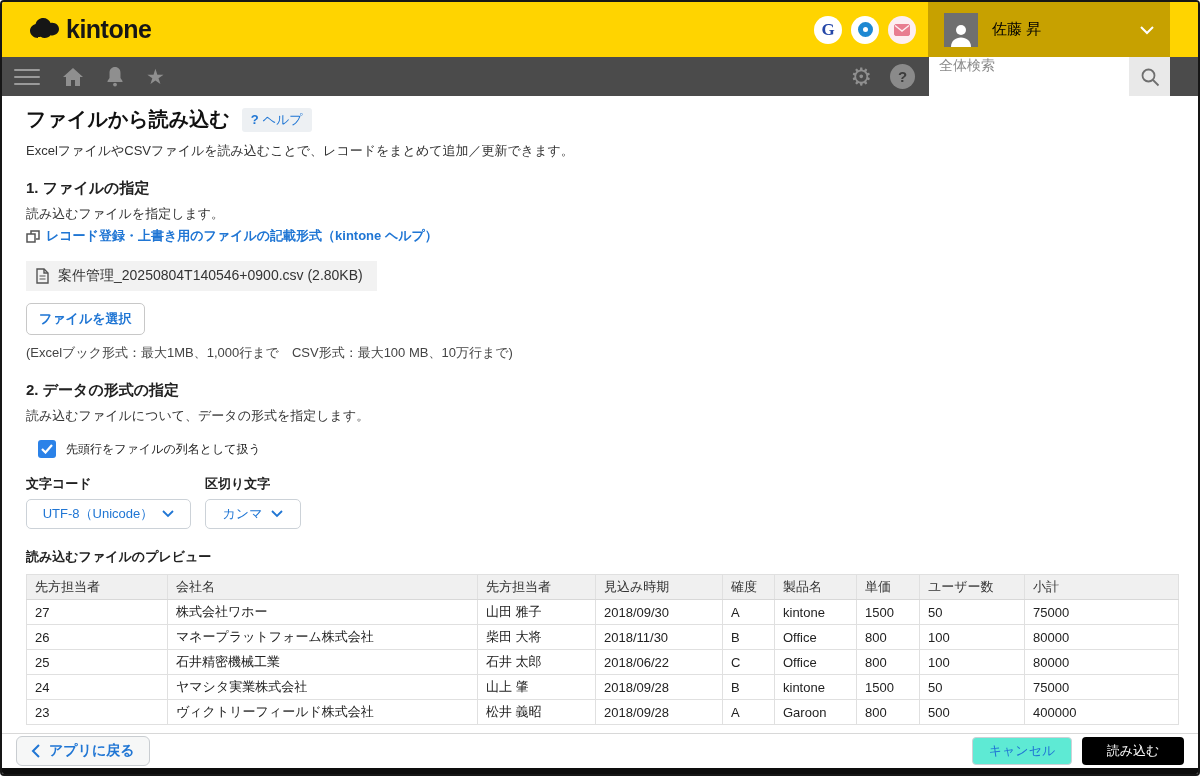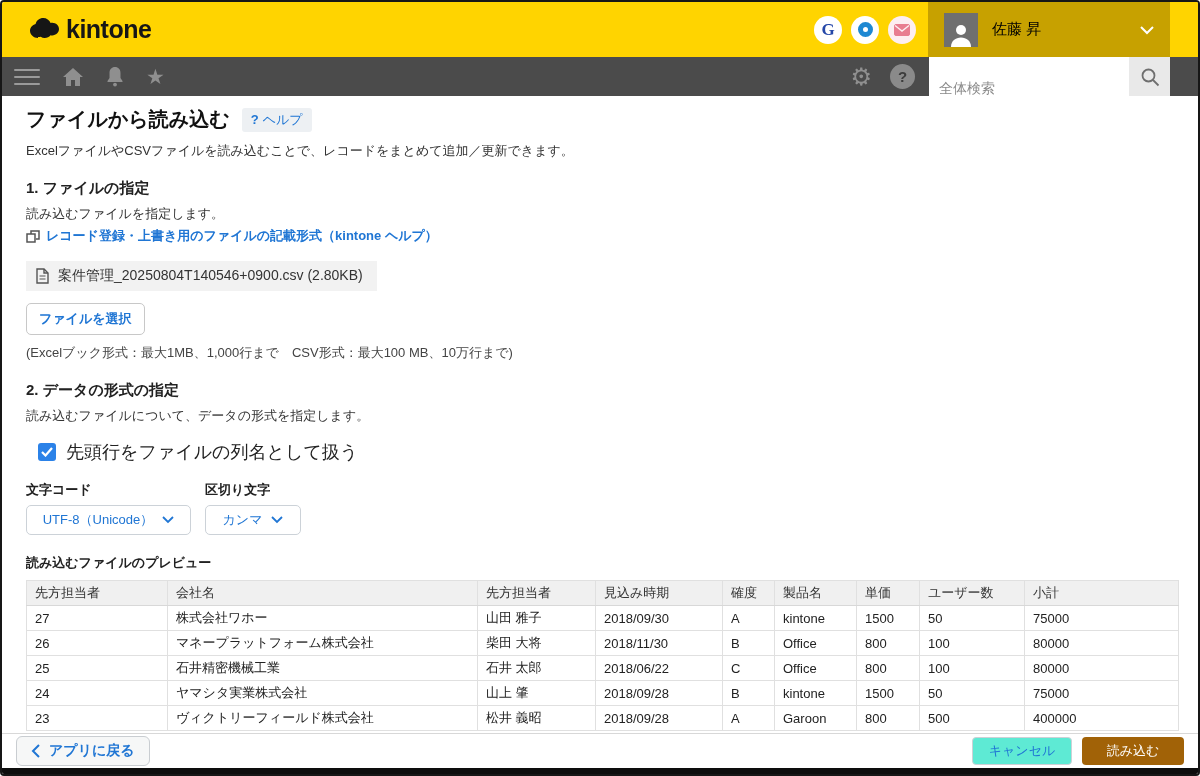--- a/index.html
+++ b/index.html
@@ -22,21 +22,21 @@
   .topbar-stub { width:28px; height:55px; background:#ffd400; }
 
   
   .navbar { height:39px; background:#4b4b4b; display:flex; align-items:center; flex:0 0 auto; }
   .burger { margin-left:12px; width:26px; display:flex; flex-direction:column; gap:5px; cursor:pointer; }
   .burger div { height:2px; background:#9a9a9a; border-radius:1px; }
   .nav-ic { margin-left:22px; cursor:pointer; display:flex; align-items:center; }
   .star-glyph { color:#8f8f8f; font-size:21px; line-height:1; }
   .gear-glyph { color:#8f8f8f; font-size:24px; line-height:1; margin-left:auto; cursor:pointer; }
   .qcircle { width:25px; height:25px; border-radius:50%; background:#8a8a8a; color:#3c3c3c; font-weight:bold; font-size:15px; display:flex; align-items:center; justify-content:center; margin-left:18px; margin-right:14px; cursor:pointer; }
-  .searchbox { width:200px; height:39px; background:#fff; display:flex; align-items:flex-end; }
+  .searchbox { width:200px; height:39px; background:#fff; display:flex; align-items:flex-start; }
   .searchbox input { border:none; outline:none; width:100%; padding:0 10px; font-size:14px; color:#333; font-family:inherit; }
   .searchbox input::placeholder { color:#8a8a8a; }
   .search-btn { width:41px; height:39px; background:#e9e9e9; border:none; display:flex; align-items:center; justify-content:center; cursor:pointer; }
   .nav-stub { width:28px; height:39px; background:#4b4b4b; }
 
   
   .content { flex:1 1 auto; overflow:hidden; padding:10px 0 0 24px; background:#fff; }
   .title-row { display:flex; align-items:center; gap:12px; }
   .page-title { font-size:20px; font-weight:bold; color:#111; }
   .help-badge { background:#edf0f3; border-radius:3px; padding:3px 9px; font-size:13px; color:#2076d4; cursor:pointer; display:flex; gap:4px; align-items:center; }
@@ -44,40 +44,40 @@
   .desc { font-size:13px; color:#333; margin-top:9px; }
   .sec-h { font-size:15px; font-weight:bold; color:#222; margin-top:19px; }
   .sec-p { font-size:13px; color:#333; margin-top:7px; }
   .fmt-link { display:flex; align-items:center; gap:6px; margin-top:4px; cursor:pointer; }
   .fmt-link span { color:#2076d4; font-size:13px; font-weight:bold; }
   .file-chip { display:inline-flex; align-items:center; gap:9px; background:#f2f2f2; padding:6px 14px 6px 10px; margin-top:16px; font-size:14px; color:#333; }
   .select-btn { display:block; margin-top:12px; background:#fff; border:1px solid #c8c8c8; border-radius:5px; padding:6px 12px; font-size:13px; font-weight:bold; color:#2076d4; cursor:pointer; font-family:inherit; }
   .limits { font-size:13px; color:#444; margin-top:9px; }
   .chk-row { display:flex; align-items:center; gap:10px; margin-top:15px; margin-left:12px; }
   .chk { width:18px; height:18px; background:#2b82e8; border-radius:3px; display:flex; align-items:center; justify-content:center; cursor:pointer; }
-  .chk-label { font-size:18px; color:#222; }
+  .chk-label { font-size:12px; color:#222; }
   .dd-labels { display:flex; margin-top:17px; }
   .dd-label { font-size:13px; font-weight:bold; color:#222; }
   .dd-row { display:flex; gap:14px; margin-top:6px; }
   .dd { border:1px solid #ccd2d8; border-radius:5px; background:#fff; height:30px; display:inline-flex; align-items:center; justify-content:center; gap:9px; color:#2076d4; font-size:13px; cursor:pointer; }
   .dd-charset { width:165px; }
   .dd-delim { width:96px; }
   .preview-h { font-size:13px; font-weight:bold; color:#222; margin-top:19px; }
   table { border-collapse:collapse; table-layout:fixed; width:1152px; margin-top:8px; }
   th, td { border:1px solid #e0e0e0; font-weight:normal; text-align:left; padding:0 8px; height:25px; font-size:13px; overflow:hidden; white-space:nowrap; }
   th { background:#f0f0f0; color:#333; border-bottom:1px solid #d8d8d8; }
   td { color:#222; background:#fff; }
   .c0{width:141px}.c1{width:310px}.c2{width:118px}.c3{width:127px}.c4{width:52px}.c5{width:82px}.c6{width:63px}.c7{width:105px}.c8{width:154px}
 
   
   .footer { flex:0 0 35px; border-top:1px solid #d8d8d8; background:#fff; display:flex; align-items:center; padding:0 14px; }
   .back-btn { display:flex; align-items:center; gap:9px; background:#f6f7f7; border:1px solid #c9cdd1; border-radius:6px; padding:5px 14px; color:#2076d4; font-size:14px; font-weight:bold; cursor:pointer; font-family:inherit; }
   .foot-right { margin-left:auto; display:flex; gap:10px; }
   .cancel-btn { background:#5eead4; border:1px solid #cdd1d6; border-radius:4px; width:100px; height:28px; color:#2076d4; font-size:13px; cursor:pointer; font-family:inherit; }
-  .import-btn { background:#a16207; border:none; border-radius:4px; width:102px; height:28px; color:#fff; font-size:13px; cursor:pointer; font-family:Liberation Mono, monospace; }
+  .import-btn { background:#000000; border:none; border-radius:4px; width:102px; height:28px; color:#fff; font-size:13px; cursor:pointer; font-family:Liberation Mono, monospace; }
   .bottombar { flex:0 0 6px; background:#0d0d0d; }
 </style>
 </head>
 <body>
 
 <div class="frame">
 
   <div class="topbar">
     <div class="logo">
       <span>

